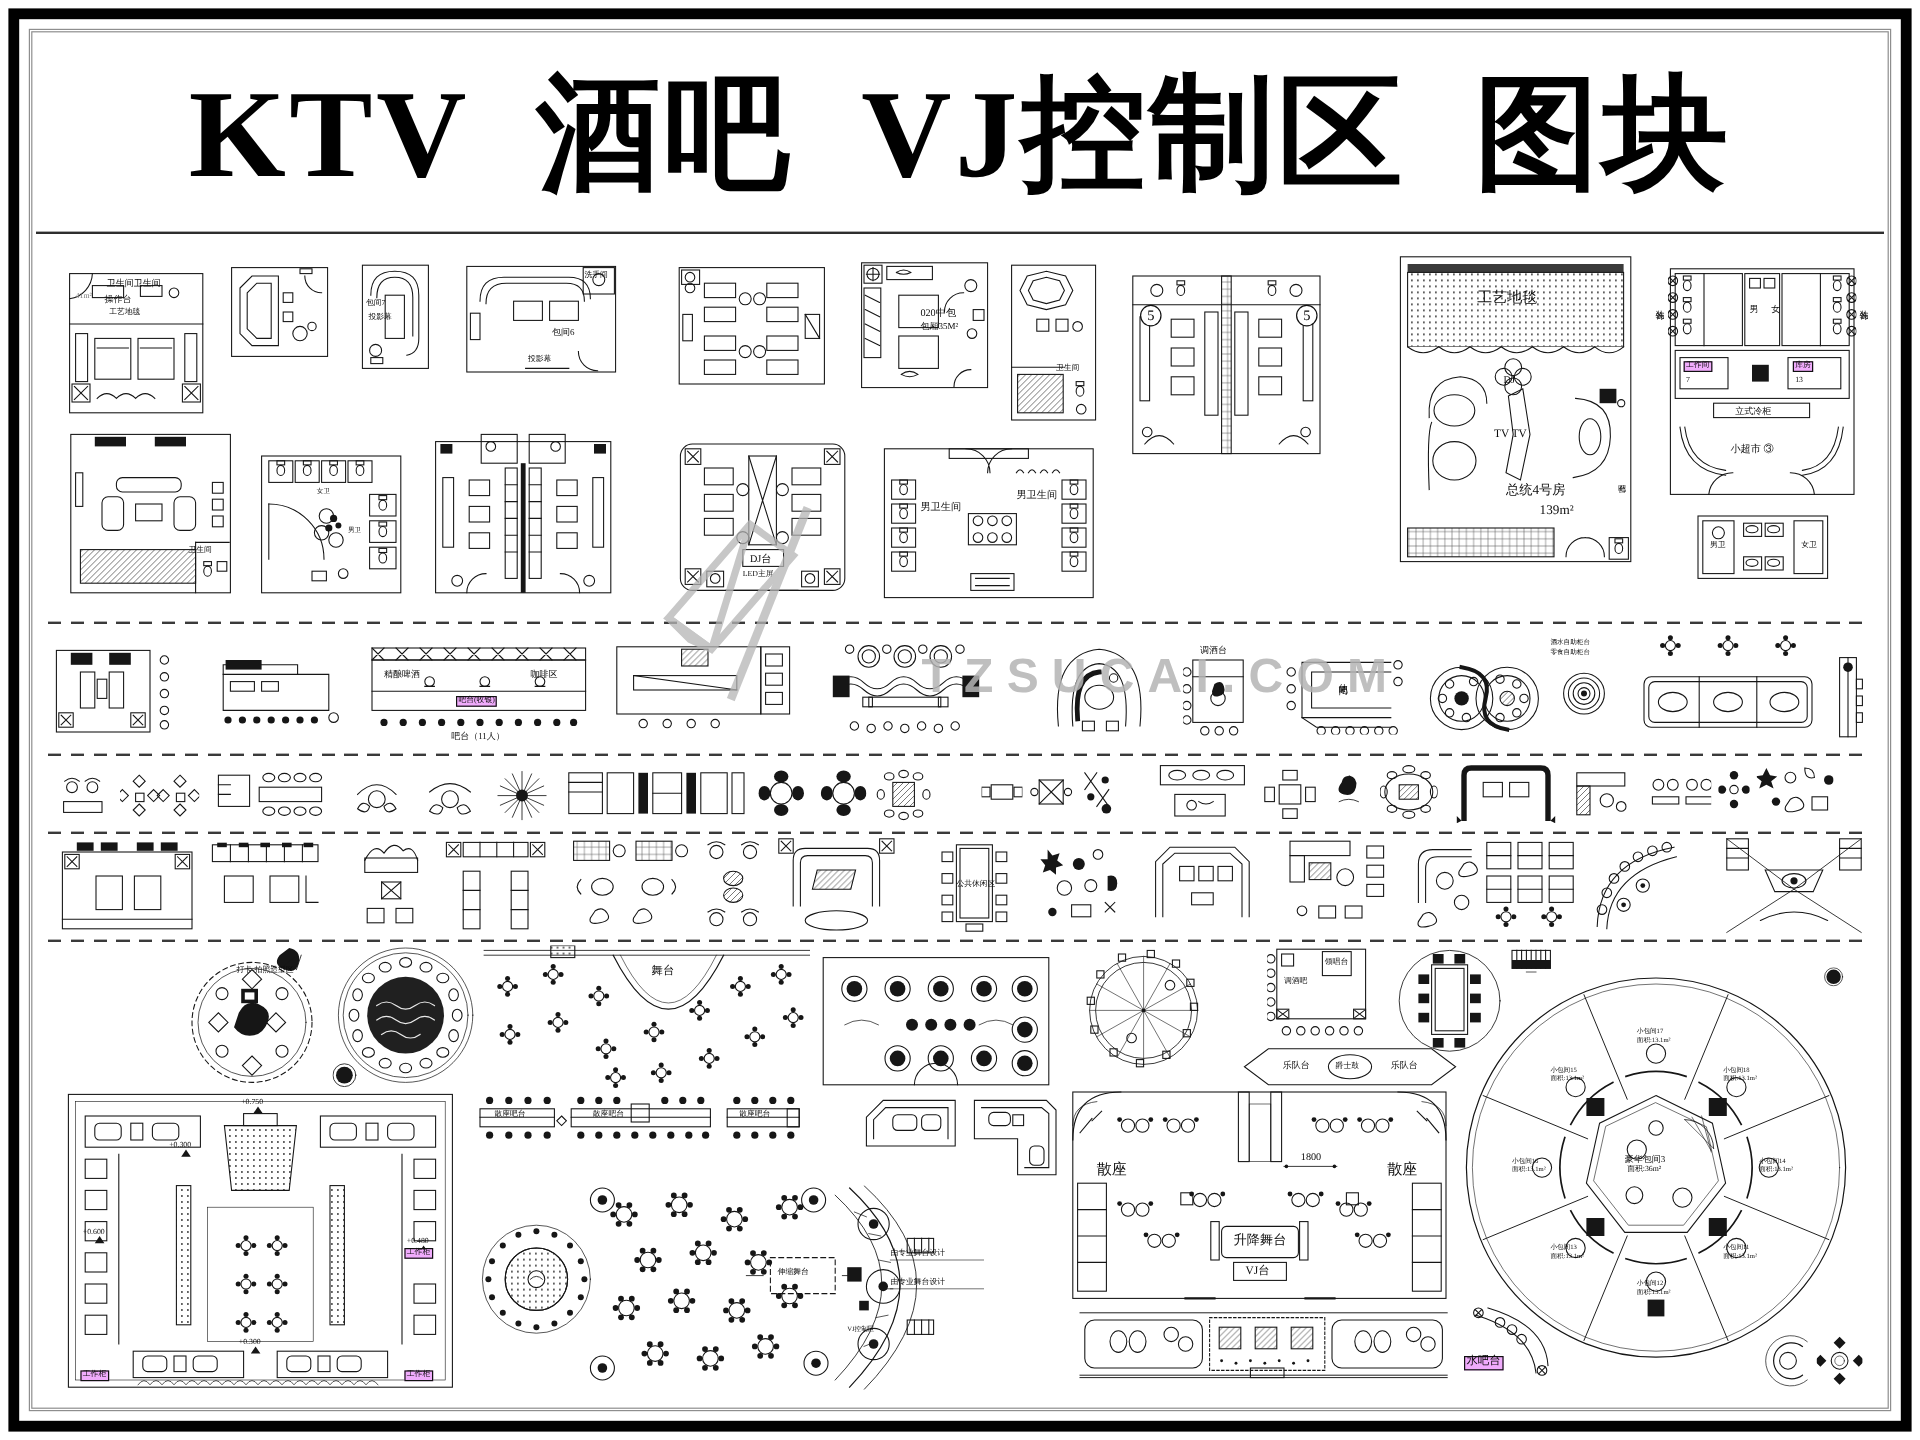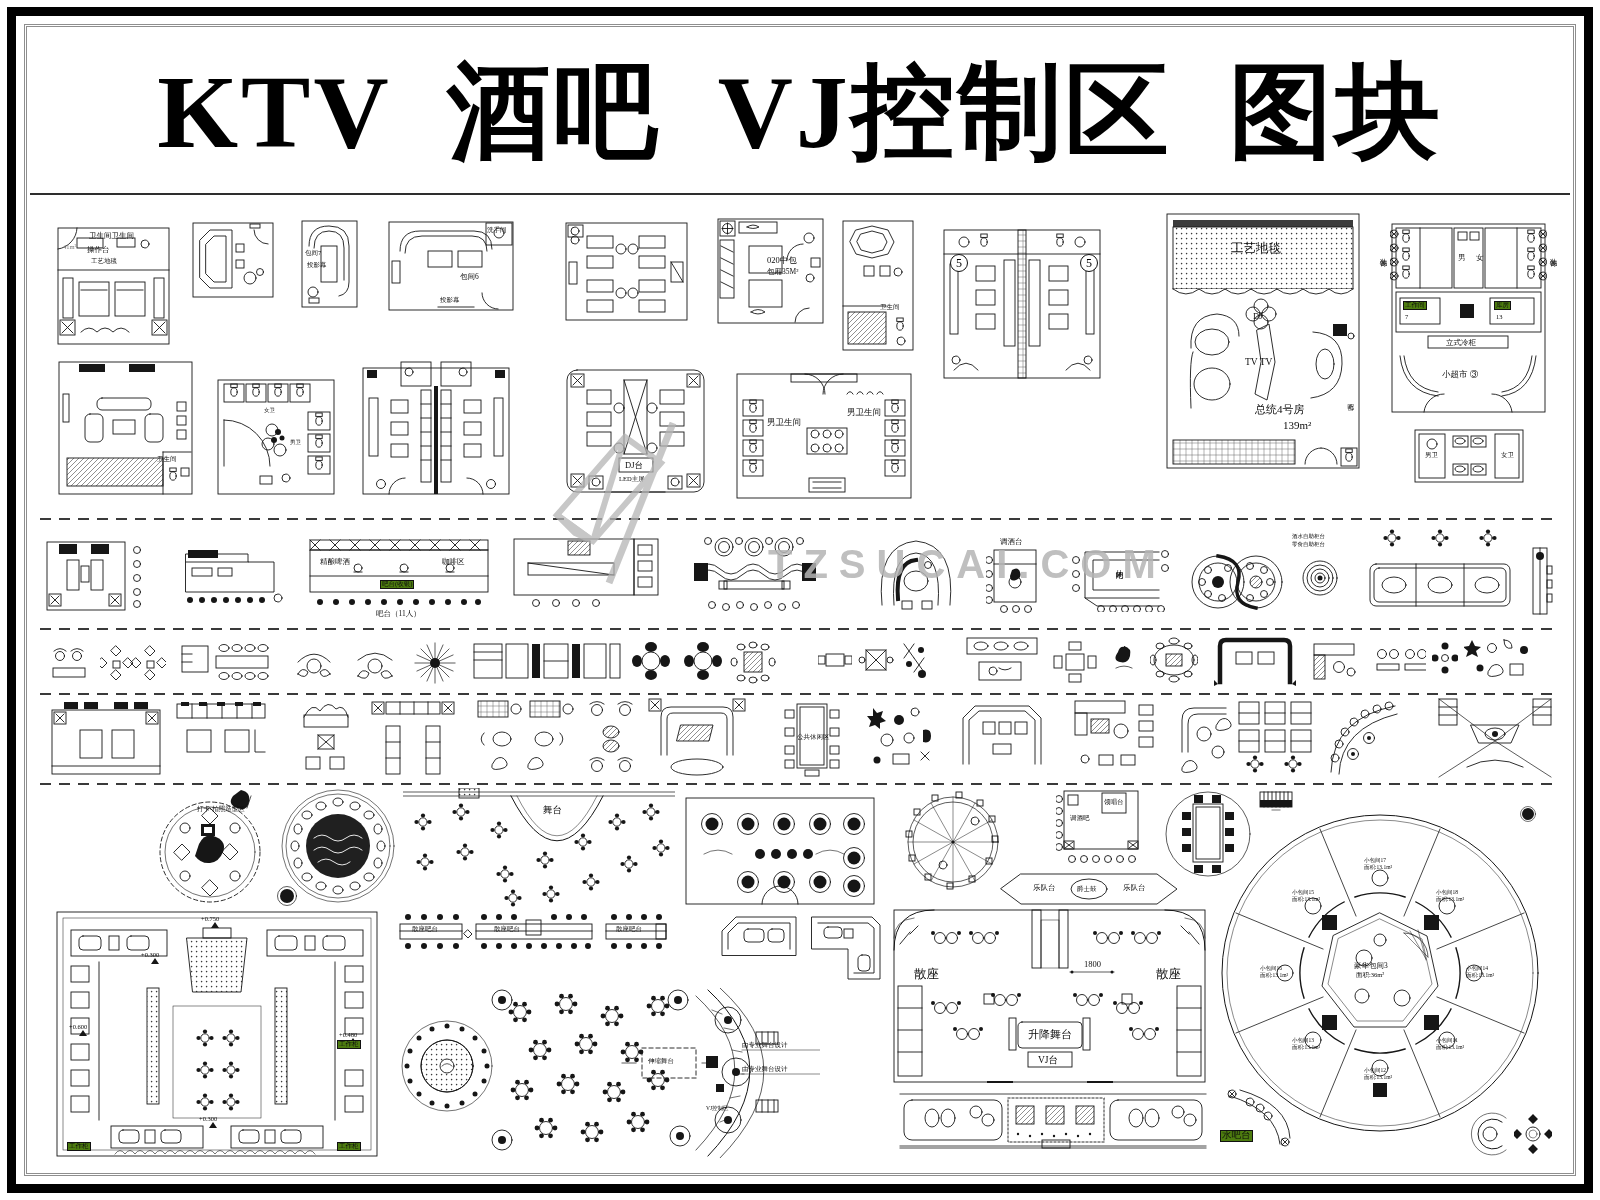--- a/index.html
+++ b/index.html
@@ -11,21 +11,21 @@
 .tdiv{position:absolute;left:30px;right:30px;top:193px;border-top:2px solid #2e2e2e}
 .sep{position:absolute;left:40px;width:1520px;height:2px;background:repeating-linear-gradient(90deg,#3a3a3a 0 11px,transparent 11px 19px)}
 .blk{position:absolute}
 .blk>svg{position:absolute;left:0;top:0}
 svg.s{stroke:#161616;stroke-width:.9;fill:none;stroke-linecap:square;stroke-linejoin:miter}
 svg.wm{stroke:#b5b5b5;stroke-width:6;fill:none;opacity:.75}
 .lb{position:absolute;color:#0c0c0c;white-space:nowrap;line-height:1.05}
 .t5{font-size:5.5px}.t6{font-size:6.5px}.t7{font-size:7.5px}.t8{font-size:8.5px}.t9{font-size:9.5px}.t11{font-size:11px}.t12{font-size:12.5px}
 .vert{writing-mode:vertical-rl;letter-spacing:1px}
 .circ{position:absolute;border:1.5px solid #111;border-radius:50%;width:18px;height:18px;display:flex;align-items:center;justify-content:center;font-size:12px;background:#fff;color:#000}
-.box{border:1px solid #111;padding:0 1px;background:#4d7c0f}
+.box{border:1px solid #111;padding:0 1px;background:#f0abfc}
 .gray{color:#777}
 .wmtext{position:absolute;font-weight:700;color:transparent;-webkit-text-stroke:3px #ababab;font-size:95px;letter-spacing:5px;opacity:.8;font-family:"Liberation Serif",serif}
 .wmurl{position:absolute;font-weight:700;color:#b4b4b4;font-size:40px;letter-spacing:11px;opacity:.85;font-family:"Liberation Sans",sans-serif}
 </style>
 </head>
 <body>
 
 <div class="page">
 <div class="outer"></div>
 <div class="frame"></div>
@@ -1496,21 +1496,21 @@
 <rect x="316" y="68" width="12" height="12" fill="#161616" stroke="none"></rect>
         <rect x="326" y="96" width="8" height="8" fill="#161616" stroke="none"></rect>
 <path d="M352,62H430M352,86H430" stroke-width=".5"></path>
 </svg>
 <span class="lb t6" style="left:258px;top:70px">伸缩舞台</span>
 <span class="lb t5" style="left:316px;top:118px">VJ控制区</span>
 <span class="lb t6" style="left:352px;top:54px">由专业舞台设计</span>
 <span class="lb t6" style="left:352px;top:78px">由专业舞台设计</span>
 </div>
 
-<div class="blk" style="left:999px;top:872px;width:180px;height:34px">
+<div class="blk" style="left:1035px;top:872px;width:180px;height:34px">
 <svg class="s" width="180" height="34">
 <path d="M22,2H158L178,17L158,32H22L2,17Z"></path>
         <ellipse cx="90" cy="17" rx="18" ry="10"></ellipse>
 </svg>
 <span class="lb t7" style="left:34px;top:12px">乐队台</span>
 <span class="lb t6" style="left:78px;top:14px">爵士鼓</span>
 <span class="lb t7" style="left:124px;top:12px">乐队台</span>
 </div>
 
 <div class="blk" style="left:892px;top:908px;width:315px;height:176px">

